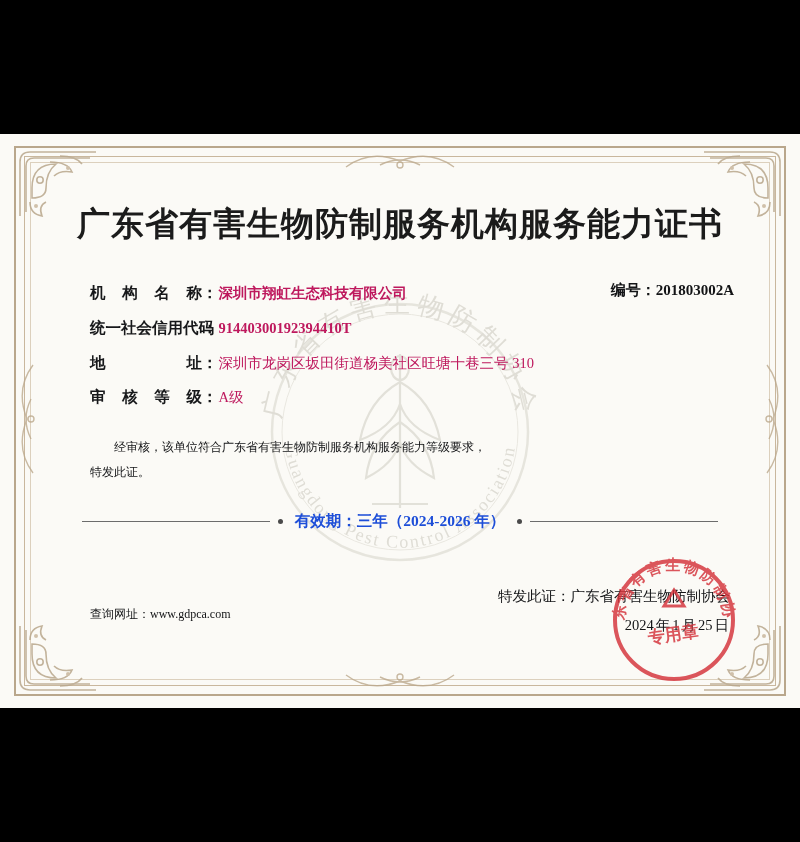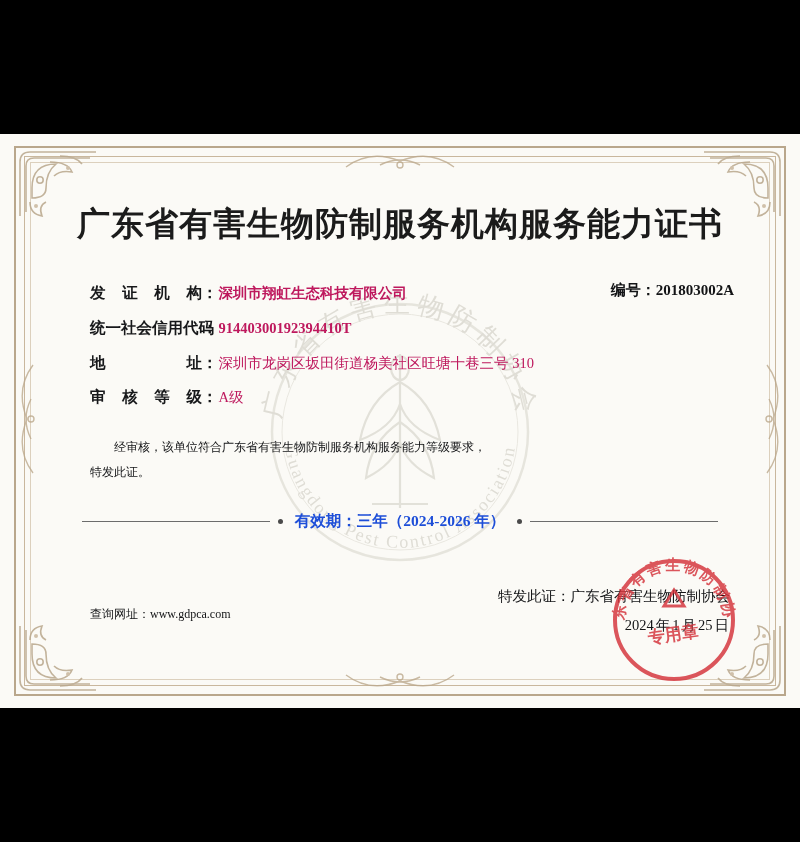--- a/index.html
+++ b/index.html
@@ -389,21 +389,21 @@
 
       <div class="cert-title">广东省有害生物防制服务机构服务能力证书</div>
 
       <div class="fields">
 
         <div class="code-row">
           <span>编号：</span><span>201803002A</span>
         </div>
 
         <div class="field-row">
-          <span class="field-label"><span class="label-spaced">发证机构</span><span class="field-colon">：</span></span>
+          <span class="field-label"><span class="label-spaced">机构名称</span><span class="field-colon">：</span></span>
           <span class="field-value bold">深圳市翔虹生态科技有限公司</span>
         </div>
 
         <div class="field-row">
           <span class="field-label"><span class="label-wide">统一社会信用代码</span><span class="field-colon">：</span></span>
           <span class="field-value bold">91440300192394410T</span>
         </div>
 
         <div class="field-row">
           <span class="field-label"><span class="label-spaced">地址</span><span class="field-colon">：</span></span>

